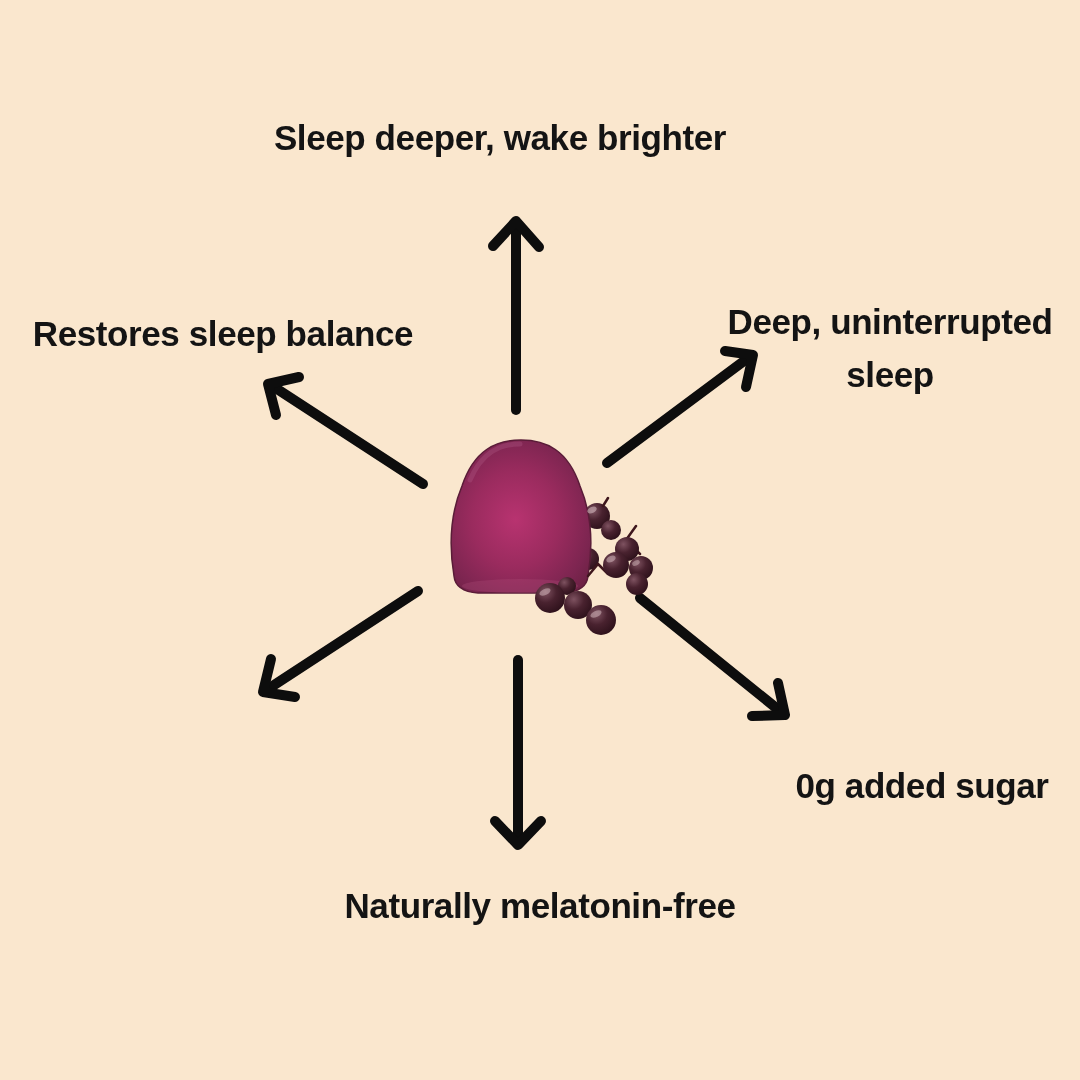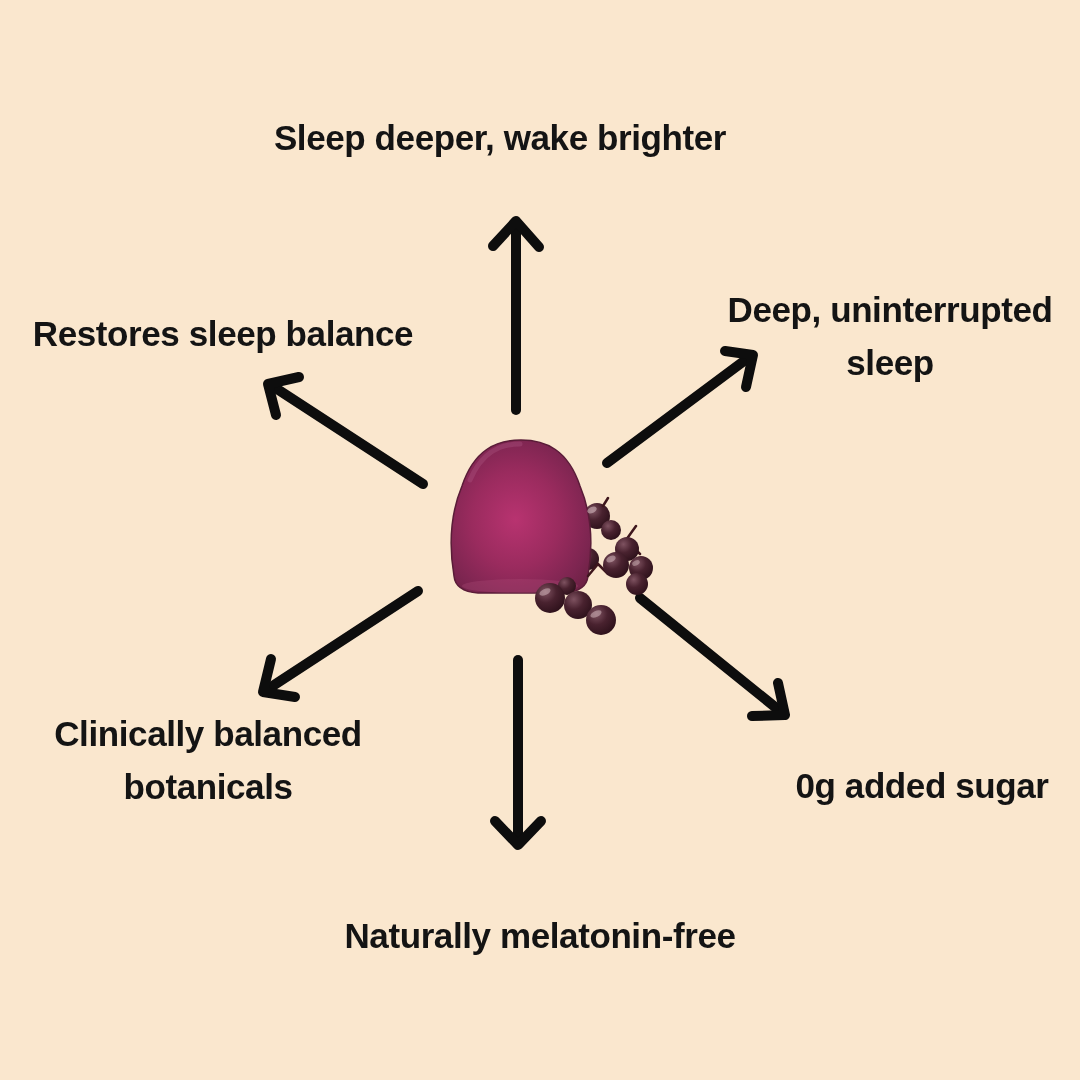--- a/index.html
+++ b/index.html
@@ -48,24 +48,24 @@
     font-weight: 700;
     font-size: 35px;
     letter-spacing: -0.4px;
     line-height: 1.5;
     color: var(--text, #141414);
     text-align: center;
     white-space: normal;
   }
   .benefit.top         { left: 180px; top: 112px;  width: 640px; }
   .benefit.upper-left  { left: 8px;   top: 308px;  width: 430px; }
-  .benefit.upper-right { left: 700px; top: 284px;  width: 380px; }
+  .benefit.upper-right { left: 700px; top: 296px;  width: 380px; }
   .benefit.lower-left  { left: 18px;  top: 708px;  width: 380px; }
   .benefit.lower-right { left: 762px; top: 760px;  width: 320px; }
-  .benefit.bottom      { left: 240px; top: 880px;  width: 600px; margin-top: 30px; }
+  .benefit.bottom      { left: 240px; top: 880px;  width: 600px; }
 </style>
 </head>
 <body>
 
 <div class="canvas">
 
   <svg class="arrows" viewBox="0 0 1080 1080" aria-hidden="true">
     <g>
       <line class="arrow" x1="516" y1="410" x2="516" y2="224"></line>
       <polyline class="arrow" points="493,246 516,221 539,247"></polyline>
@@ -149,17 +149,16 @@
   </svg>
 
   <div class="benefit top">Sleep deeper, wake brighter</div>
 
   <div class="benefit upper-right">Deep, uninterrupted sleep</div>
 
   <div class="benefit lower-right">0g added sugar</div>
 
   <div class="benefit bottom">Naturally melatonin-free</div>
 
-  <div class="benefit lower-left">Clinically balanced botanicals</div>
 
   <div class="benefit upper-left">Restores sleep balance</div>
 
 </div>
 
 </body></html>

